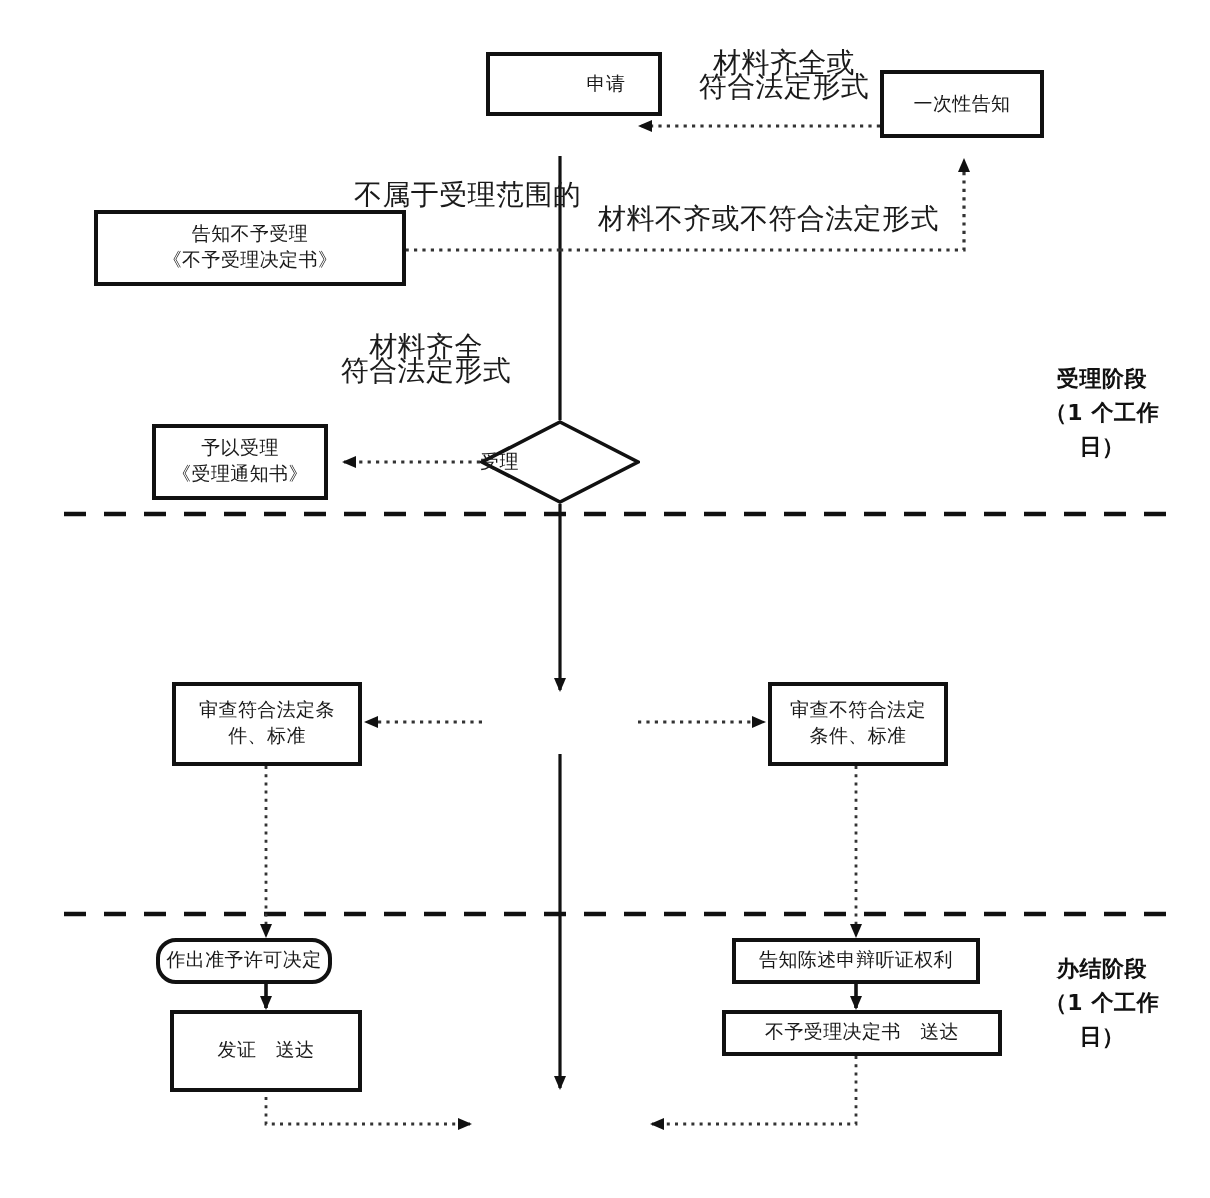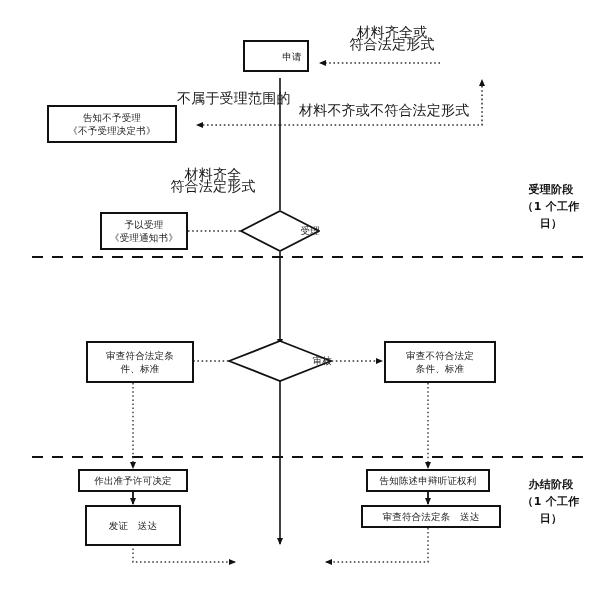--- a/index.html
+++ b/index.html
@@ -37,21 +37,21 @@
     color: #1a1a1a;
     text-align: center;
     letter-spacing: 0.2px;
     white-space: nowrap;
   }
   .node .ln { display: block; }
   .diamond-wrap {
     position: absolute;
     display: flex;
     align-items: center;
-    justify-content: flex-end;
+    justify-content: flex-start;
   }
   .diamond-wrap svg { position: absolute; left: 0; top: 0; }
   .diamond-label {
     position: relative;
     font-size: 9.5px;
     color: #1a1a1a;
     letter-spacing: 0.3px;
     white-space: nowrap;
   }
   .edge-label {
@@ -115,74 +115,71 @@
 
     <path d="M133,492 L133,504" stroke="#111111" stroke-width="1.8" fill="none" marker-end="url(#ah)"></path>
 
     <path d="M428,492 L428,504" stroke="#111111" stroke-width="1.8" fill="none" marker-end="url(#ah)"></path>
 
     <path d="M133,528 L133,562 L235,562" stroke="#333333" stroke-width="1.4" fill="none" stroke-dasharray="1.5,2.6" marker-end="url(#ah)"></path>
 
     <path d="M428,528 L428,562 L326,562" stroke="#333333" stroke-width="1.4" fill="none" stroke-dasharray="1.5,2.6" marker-end="url(#ah)"></path>
   </svg>
 
-  <div class="node" style="left:243px; top:40px; width:66px; height:32px;padding-left:32px;">
+  <div class="node" style="left:243px; top:26px; width:88px; height:32px;padding-left:32px;">
     <span class="ln">申请</span>
   </div>
 
-
-  <div class="node" style="left:47px; top:105px; width:130px; height:38px;">
+  <div class="node" style="left:440px; top:35px; width:82px; height:34px;">
+    <span class="ln">一次性告知</span>
+  </div>
+
+  <div class="node" style="left:47px; top:105px; width:156px; height:38px;">
     <span class="ln">告知不予受理</span>
     <span class="ln">《不予受理决定书》</span>
   </div>
 
-  <div class="node" style="left:100px; top:212px; width:88px; height:38px;">
+  <div class="node" style="left:76px; top:212px; width:88px; height:38px;">
     <span class="ln">予以受理</span>
     <span class="ln">《受理通知书》</span>
   </div>
 
-  <div class="node" style="left:86px; top:341px; width:108px; height:42px;">
+  <div class="node" style="left:86px; top:341px; width:95px; height:42px;">
     <span class="ln">审查符合法定条</span>
     <span class="ln">件、标准</span>
   </div>
 
-  <div class="node" style="left:384px; top:341px; width:112px; height:42px;">
+  <div class="node" style="left:384px; top:341px; width:90px; height:42px;">
     <span class="ln">审查不符合法定</span>
     <span class="ln">条件、标准</span>
   </div>
 
-  <div class="node" style="left:78px; top:469px; width:110px; height:23px;">
+  <div class="node" style="left:78px; top:469px; width:88px; height:23px;border-radius:10px;">
     <span class="ln">作出准予许可决定</span>
   </div>
 
   <div class="node" style="left:85px; top:505px; width:96px; height:41px;">
     <span class="ln">发证　送达</span>
   </div>
 
   <div class="node" style="left:366px; top:469px; width:124px; height:23px;">
     <span class="ln">告知陈述申辩听证权利</span>
   </div>
 
   <div class="node" style="left:361px; top:505px; width:140px; height:23px;">
-    <span class="ln">审查符合法定条　送达</span>
+    <span class="ln">不予受理决定书　送达</span>
   </div>
 
   <div class="diamond-wrap" style="left:240px; top:210px; width:80px; height:42px;">
     <svg width="80" height="42" viewBox="0 0 80 42" xmlns="http://www.w3.org/2000/svg">
       <polygon points="40,1 79,21 40,41 1,21" fill="#ffffff" stroke="#111111" stroke-width="1.8"></polygon>
     </svg>
     <span class="diamond-label">受理</span>
   </div>
 
-  <div class="diamond-wrap" style="left:228px; top:340px; width:104px; height:42px;">
-    <svg width="104" height="42" viewBox="0 0 104 42" xmlns="http://www.w3.org/2000/svg">
-      <polygon points="52,1 103,21 52,41 1,21" fill="#ffffff" stroke="#111111" stroke-width="1.8"></polygon>
-    </svg>
-    <span class="diamond-label">审核</span>
-  </div>
 
 
   <div class="edge-label" style="left:333px; top:26px; width:118px;">
     <span class="ln">材料齐全或</span><br>
     <span class="ln">符合法定形式</span>
   </div>
 
   <div class="edge-label" style="left:177px; top:92px; width:110px;">
     <span class="ln">不属于受理范围的</span>
   </div>

